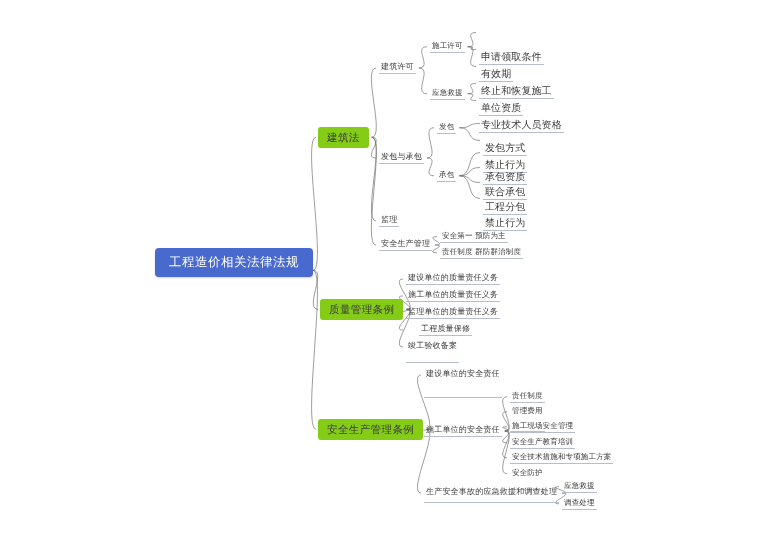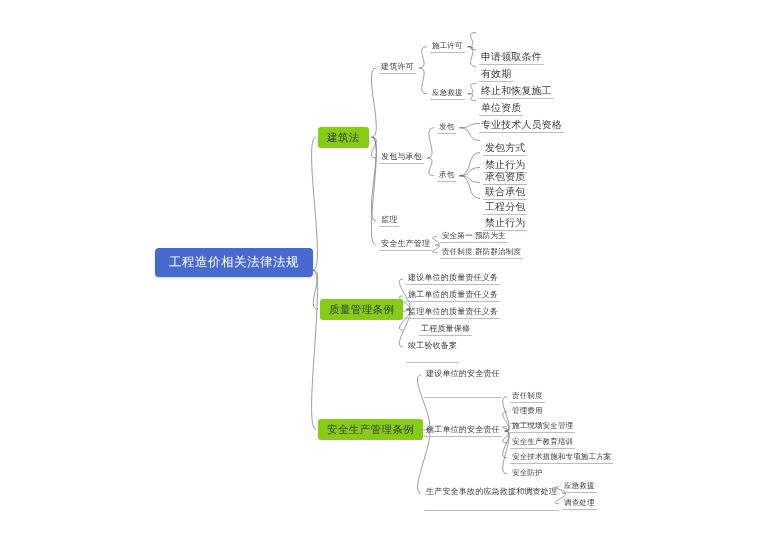--- a/index.html
+++ b/index.html
@@ -134,22 +134,22 @@
       <div class="node lvl1" style="left: 320px; top: 299px;">质量管理条例</div>
       <div class="node lvl2" style="left: 406px; top: 273px; border-bottom: 1px solid rgb(184, 189, 203); padding-bottom: 2px;">建设单位的质量责任义务</div>
       <div class="node lvl2" style="left: 406px; top: 290px; border-bottom: 1px solid rgb(184, 189, 203); padding-bottom: 2px;">施工单位的质量责任义务</div>
       <div class="node lvl2" style="left: 406px; top: 307px; border-bottom: 1px solid rgb(184, 189, 203); padding-bottom: 2px;">监理单位的质量责任义务</div>
       <div class="node lvl2" style="left: 406px; top: 324px; border-bottom: 1px solid rgb(184, 189, 203); padding-bottom: 2px; margin-left: 13px;">工程质量保修</div>
       <div class="node lvl2" style="left: 406px; top: 341px; border-bottom: 1px solid rgb(184, 189, 203); padding-bottom: 12px;">竣工验收备案</div>
       <div class="node lvl1" style="left: 318px; top: 419px;">安全生产管理条例</div>
       <div class="node lvl2" style="left: 424px; top: 369px; border-bottom: 1px solid rgb(184, 189, 203); padding-bottom: 19px;">建设单位的安全责任</div>
       <div class="node lvl2" style="left: 424px; top: 425px; border-bottom: 1px solid rgb(184, 189, 203); padding-bottom: 2px;">施工单位的安全责任</div>
       <div class="node lvl3" style="left: 510px; top: 391px; border-bottom: 1px solid rgb(184, 189, 203); padding-bottom: 2px;">责任制度</div>
-      <div class="node lvl3" style="left: 510px; top: 406px; border-bottom: 1px solid rgb(184, 189, 203); padding-bottom: 8px;">管理费用</div>
+      <div class="node lvl3" style="left: 510px; top: 406px; border-bottom: 1px solid rgb(184, 189, 203); padding-bottom: 16px;">管理费用</div>
       <div class="node lvl3" style="left: 510px; top: 421px; border-bottom: 1px solid rgb(184, 189, 203); padding-bottom: 2px;">施工现场安全管理</div>
       <div class="node lvl3" style="left: 510px; top: 437px; border-bottom: 1px solid rgb(184, 189, 203); padding-bottom: 2px;">安全生产教育培训</div>
       <div class="node lvl3" style="left: 510px; top: 452px; border-bottom: 1px solid rgb(184, 189, 203); padding-bottom: 2px;">安全技术措施和专项施工方案</div>
       <div class="node lvl3" style="left: 510px; top: 468px; border-bottom: 1px solid rgb(184, 189, 203); padding-bottom: 12px;">安全防护</div>
-      <div class="node lvl2" style="left: 424px; top: 487px; border-bottom: 1px solid rgb(184, 189, 203); padding-bottom: 14px;">生产安全事故的应急救援和调查处理</div>
+      <div class="node lvl2" style="left: 424px; top: 487px; border-bottom: 1px solid rgb(184, 189, 203); padding-bottom: 6px;">生产安全事故的应急救援和调查处理</div>
       <div class="node lvl3" style="left: 562px; top: 481px; border-bottom: 1px solid rgb(184, 189, 203); padding-bottom: 2px;">应急救援</div>
       <div class="node lvl3" style="left: 562px; top: 498px; border-bottom: 1px solid rgb(184, 189, 203); padding-bottom: 2px;">调查处理</div>
     </div>
 </div>
 
 </body></html>

